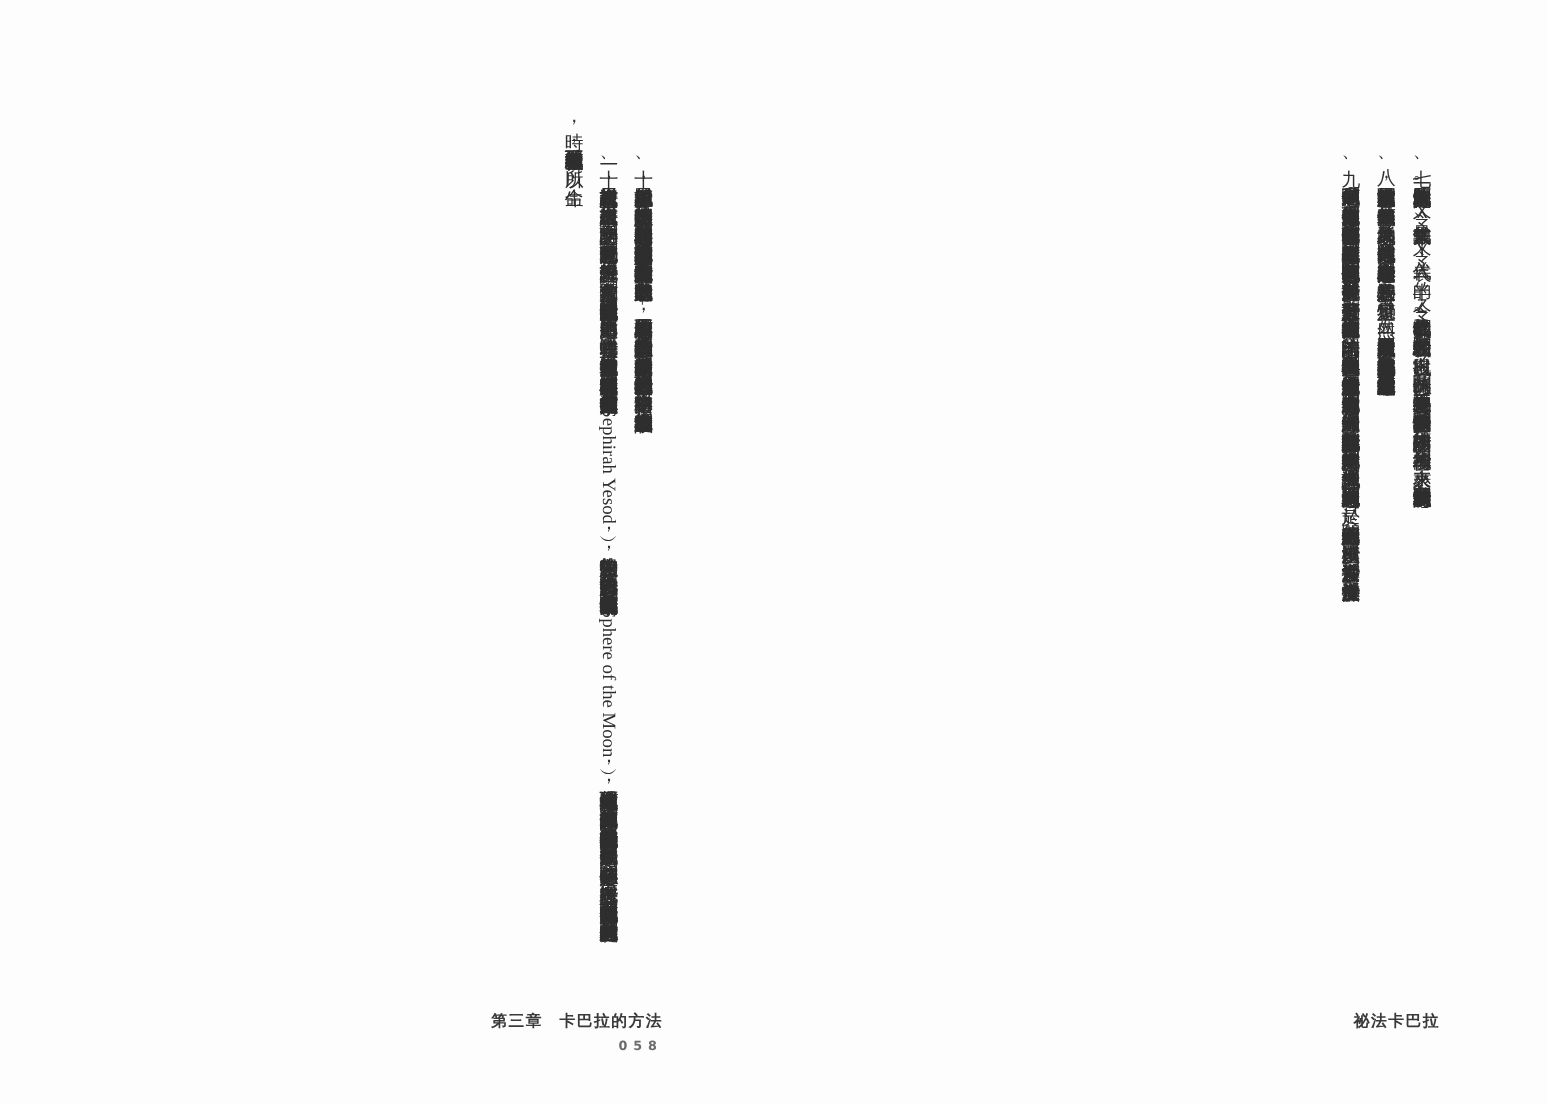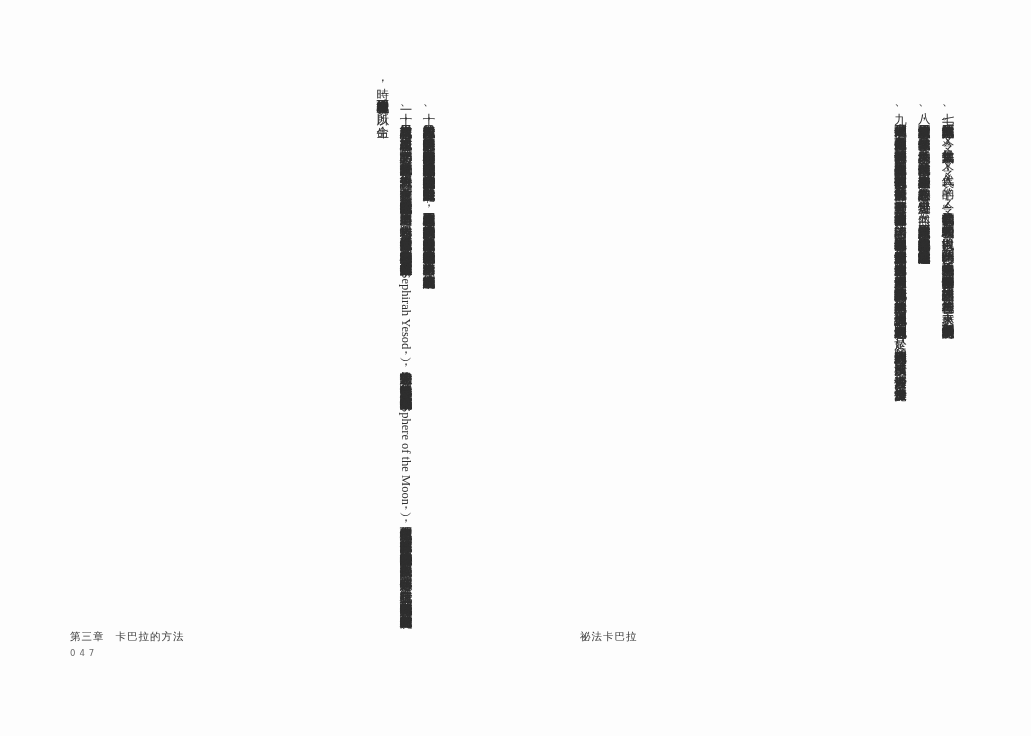--- a/index.html
+++ b/index.html
@@ -29,22 +29,23 @@
   .vtext p {
     margin: 0;
     padding: 0;
     text-indent: 25px;
   }
   .right-text { right: 72px;  line-height: 23.7px; }
   .left-text  { right: 591px; line-height: 23.1px; }
 
   .page-footer {
     position: absolute;
-    top: 630px;
-    text-align: left;
+    top: 675px;
+    text-align: right;
+    font-weight: bold;
   }
   .footer-right { left: 580px; width: 380px; }
   .footer-left  { left: 70px;  width: 372px; }
   .footer-title {
     font-size: 10.5px;
     color: #3a3a3a;
     letter-spacing: 1px;
     line-height: 13px;
   }
   .chapter-label { margin-right: 11px; }
@@ -74,17 +75,17 @@
 
   <section>
     <div class="vtext left-text">
       <p>十、所以卡巴拉的標記系統亦是如此，它所轉譯的是難以想像的事物，然而心智藉由象徵與象徵之間的追蹤而能去思考它們，雖然我們得要接受這種類似透過玻璃的模糊觀看方式，然而我們有充分的理由相信自己終究能夠直接面對那些事物，甚至能以完全知曉的狀態面對之——這是因為人類的心智會藉由練習而成長，那些原本對我們來說難以想像的事物，就像還不會加法的孩童所看到的數學那樣，然而我們的理解力終究能把這些事物包括進來。藉由對某事物的思考，我們建構出屬於該事物的概念。</p>
       <p>十一、有人說思想是從語言成長出來，而不是語言從思想成長出來。文字之於思想的關聯，也就是象徵之於直覺的關聯，也許讓人覺得好奇的是，象徵會走在闡釋之前，而這就是我們之所以宣稱卡巴拉是不斷在成長的系統，而不是歷史遺跡的原因。跟過去古老時代相較，今日的卡巴拉象徵還有更多可以探索的地方，因為我們的心智內涵具有更加豐富的概念。例如裡面有生長與繁衍的力量在運作的易首德輝耀（the Sephirah Yesod），它對於生物學家的意義，會比對於古代拉比的意義多出多少呢？任何與生長及繁衍有關的事物都統括在「月亮領域」（the Sphere of the Moon），然而這個顯現在生命之樹上的領域，具有數條引領到其他輝耀的預設「路徑」，所以具有生物學知識的卡巴拉神祕學家就會知道那些統括在「根基」的力量，跟代表那些「路徑」的象徵之間，必定存在特定的明確關係。在沉思這些象徵時，他瞥見那些會在現實層面隱藏自身的關係，而當他在自己的研究材料中演練這些關係時，就會發現那裡面藏有重要的線索，所以，生命</p>
     </div>
     <footer class="page-footer footer-left">
       <div class="footer-title">
         <span class="chapter-label">第三章</span><span>卡巴拉的方法</span>
       </div>
-      <div class="page-num">047</div>
+      <div class="page-num">058</div>
     </footer>
   </section>
 
 </div>
 
 </body></html>

